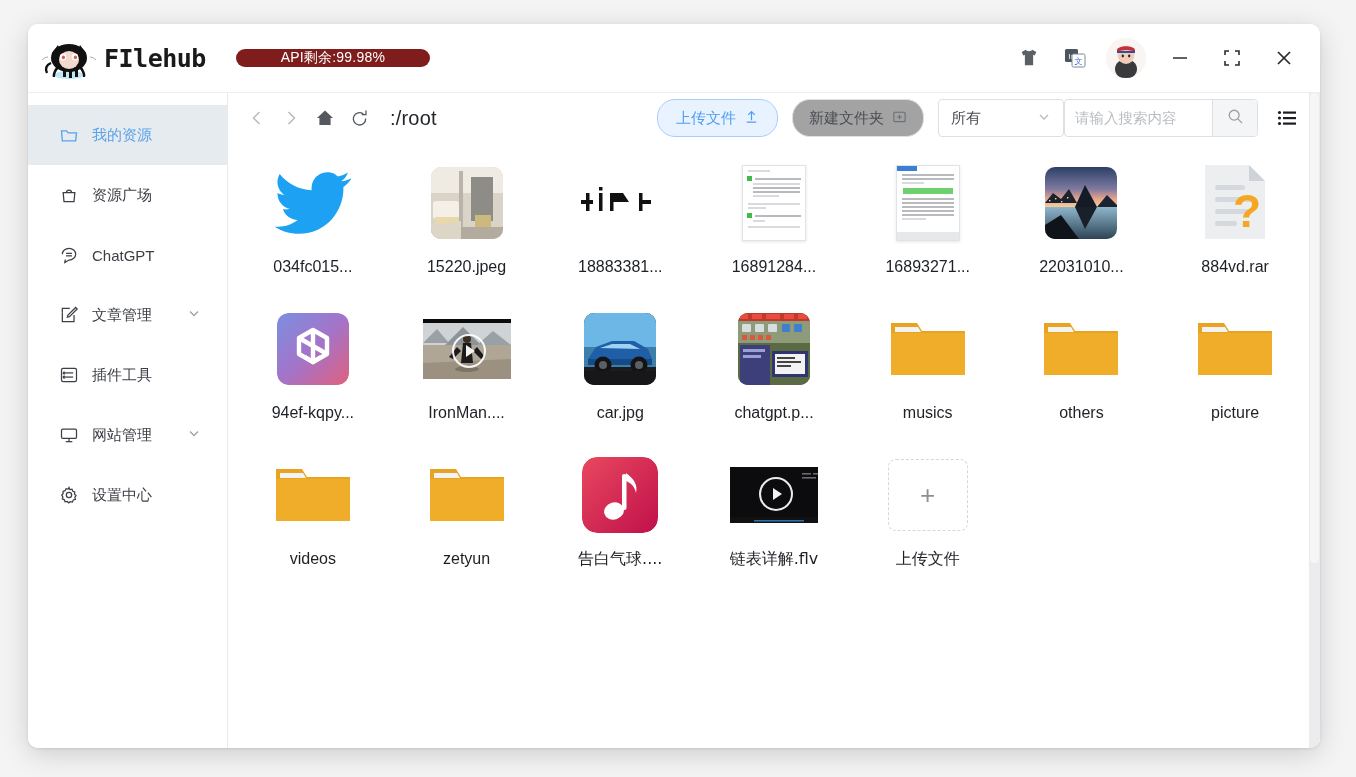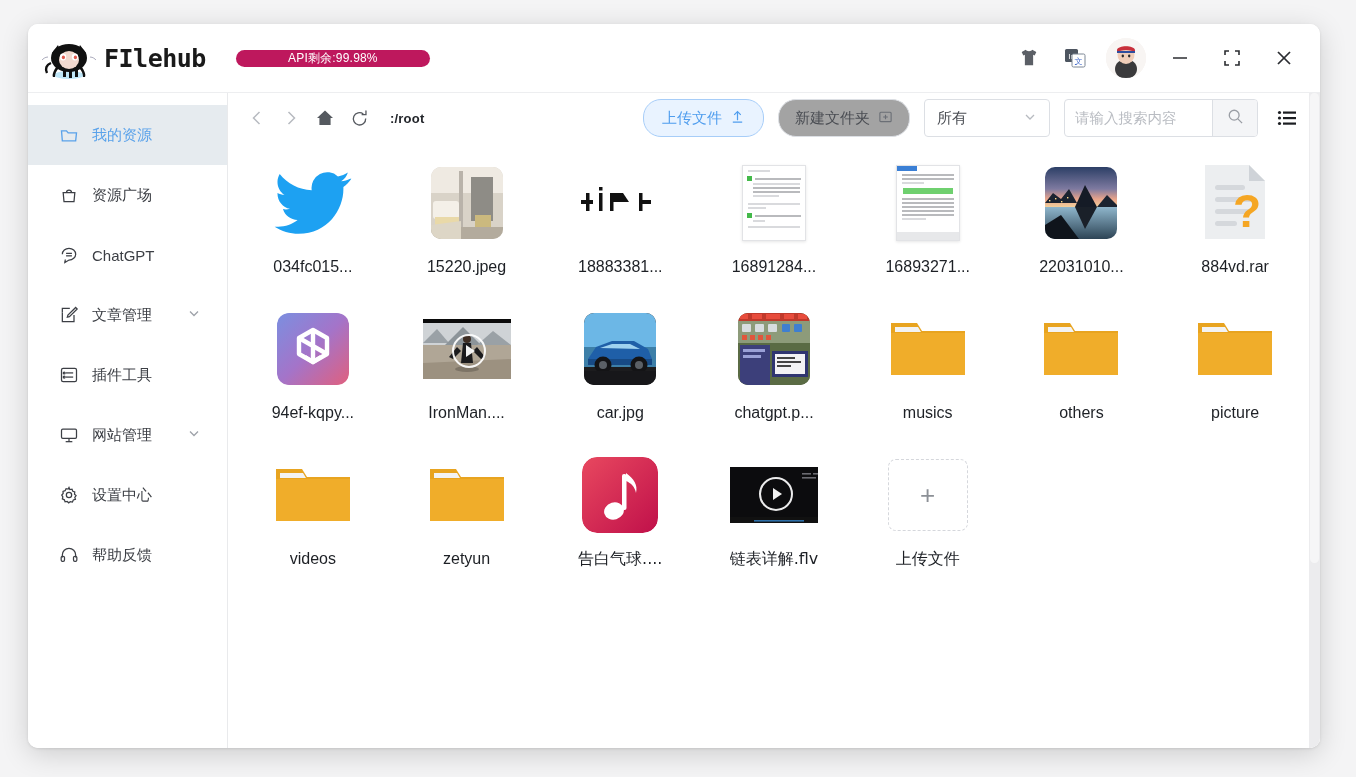--- a/index.html
+++ b/index.html
@@ -38,23 +38,23 @@
   .brand-name {
     font-family: "DejaVu Sans Mono", "Liberation Mono", monospace;
     font-size: 25px;
     font-weight: bold;
     letter-spacing: -0.5px;
     color: #1a1a1a;
     margin-left: 6px;
   }
   .api-pill {
     margin-left: 30px;
-    background: #be185d;
+    background: #7f1d1d;
     color: #ffffff;
-    font-size: 12px;
+    font-size: 14px;
     border-radius: 14px;
     padding: 0 22px;
     min-width: 150px;
     text-align: center;
     letter-spacing: 0.2px;
   }
   .tb-right {
     position: absolute;
     right: 10px; top: 0; height: 68px;
     display: flex; align-items: center; gap: 0px;
@@ -115,24 +115,23 @@
     padding: 0 18px 0 14px;
     margin-top: 0px;
   }
   .nav-ico {
     width: 30px; height: 30px;
     display: flex; align-items: center; justify-content: center;
     cursor: pointer;
     margin-right: 4px;
   }
   .path-text {
-    font-size: 13px; color: #23262b;
+    font-size: 20px; color: #23262b;
     margin-left: 12px;
     letter-spacing: 0.2px;
-    font-weight: bold;
   }
   .tb-spacer { flex: 1 1 auto; }
   .btn-upload {
     background: #e9f3ff;
     border: 1px solid #a7cdf8;
     color: #4f9dee;
     font-size: 15px;
     border-radius: 18px;
     height: 36px;
     padding: 0 18px;
@@ -155,21 +154,20 @@
   .sel-all {
     background: #ffffff;
     border: 1px solid #dcdfe4;
     border-radius: 4px;
     height: 36px;
     min-width: 100px;
     padding: 0 12px;
     display: flex; align-items: center; justify-content: space-between;
     font-size: 15px; color: #4a4d53;
     cursor: pointer;
-    margin-right: 14px;
   }
   .searchbox {
     display: flex; align-items: center;
     border: 1px solid #dcdfe4;
     border-radius: 4px;
     height: 36px;
     width: 192px;
     overflow: hidden;
     background: #fff;
   }
@@ -432,30 +430,20 @@
       <div class="side-item">
         <span class="si-ico">
           <svg width="20" height="20" viewBox="0 0 24 24" fill="none" stroke="#3c3f45" stroke-width="1.5">
             <circle cx="12" cy="12" r="3.2"></circle>
             <path d="M12 3 L13 5.4 L15.6 5.1 L16.6 7.5 L18.9 8.4 L18.6 11 L20.5 12.6 L19 14.8 L19.7 17.3 L17.2 18 L16.1 20.4 L13.6 19.9 L11.7 21.4 L9.8 19.8 L7.3 20.2 L6.4 17.8 L4 16.7 L4.6 14.2 L3.3 12 L5 10.1 L4.8 7.6 L7.3 6.8 L8.5 4.5 L11 4.9 Z"></path>
           </svg>
         </span>
         <span class="cjk">设置中心</span>
       </div>
 
-      <div class="side-item">
-        <span class="si-ico">
-          <svg width="20" height="20" viewBox="0 0 24 24" fill="none" stroke="#3c3f45" stroke-width="1.5">
-            <path d="M4 15 L4 12 A8 8 0 0 1 20 12 L20 15"></path>
-            <rect x="2.6" y="13.5" width="4" height="6" rx="1.6"></rect>
-            <rect x="17.4" y="13.5" width="4" height="6" rx="1.6"></rect>
-          </svg>
-        </span>
-        <span class="cjk">帮助反馈</span>
-      </div>
     </div>
 
     <div id="main">
 
       <div id="toolbar">
         <div class="nav-ico">
           <svg width="18" height="18" viewBox="0 0 18 18" fill="none" stroke="#b7bac0" stroke-width="1.5">
             <path d="M11.5 3 L5.5 9 L11.5 15"></path>
           </svg>
         </div>

